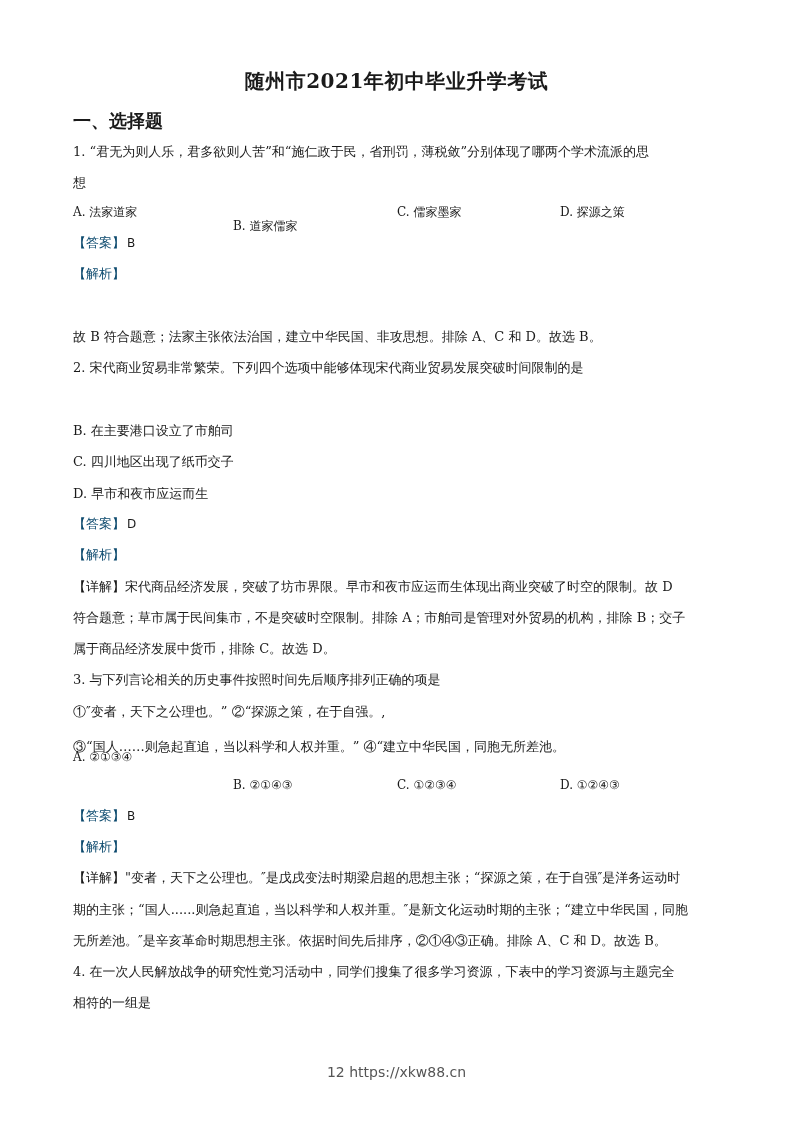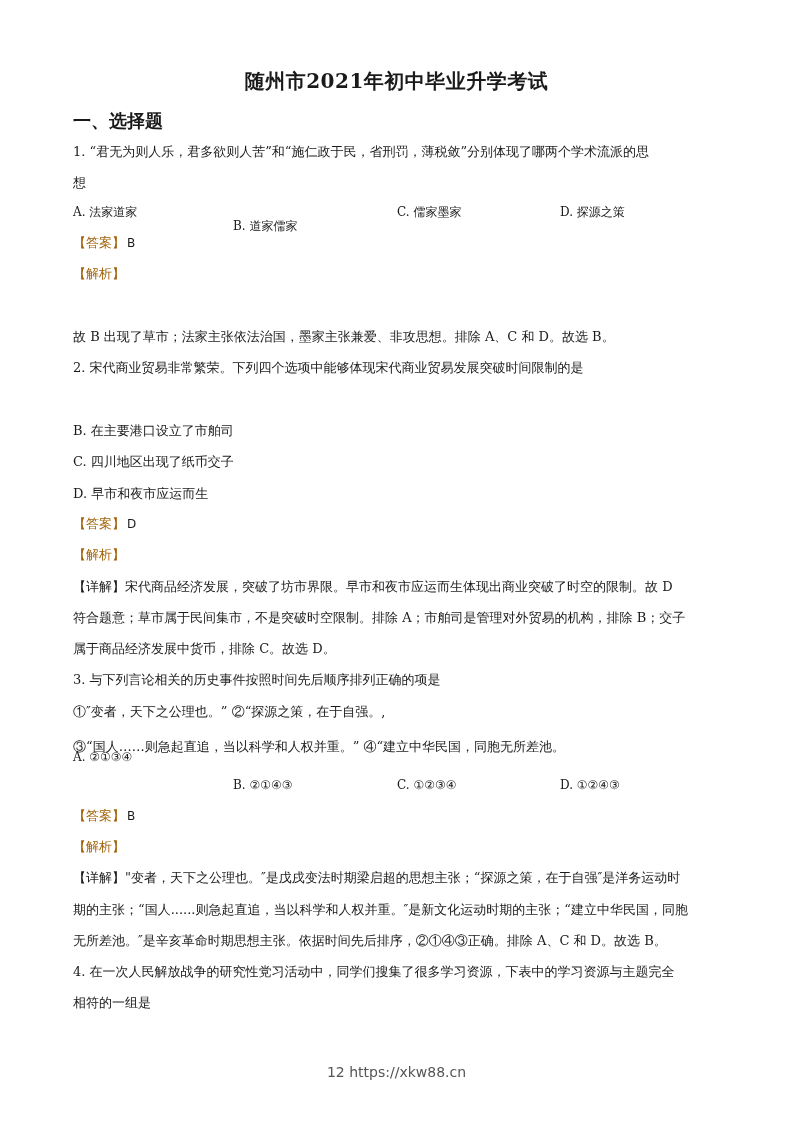--- a/index.html
+++ b/index.html
@@ -13,21 +13,21 @@
       position: absolute; left: 0; width: 793px; top: 68px; text-align: center;
       font-size: 20px; font-weight: bold; letter-spacing: 0.5px;
     }
     .section-head {
       position: absolute; left: 73px; top: 109px; font-size: 18px; font-weight: bold;
     }
     .line {
       position: absolute; left: 73px; font-size: 13px; white-space: nowrap; line-height: 18px;
     }
     .opt { position: absolute; font-size: 12px; white-space: nowrap; line-height: 18px; }
-    .tag { color: #a16207; }
+    .tag { color: #0c4a6e; }
     .ans { font-family: "DejaVu Sans", "Liberation Sans", sans-serif; font-size: 12px; margin-left: 2px; }
     .footer {
       position: absolute; left: 0; width: 793px; top: 1064px; text-align: center;
       font-family: "DejaVu Sans", "Liberation Sans", sans-serif; font-size: 14px; color: #555;
     }
   </style>
 </head>
 <body>
 
 <div class="page">
@@ -37,21 +37,21 @@
   <div class="line" style="top:143px">1. “君无为则人乐，君多欲则人苦”和“施仁政于民，省刑罚，薄税敛”分别体现了哪两个学术流派的思</div>
   <div class="line" style="top:174px">想</div>
   <div class="opt" style="left:73px;top:203px">A. 法家道家</div>
   <div class="opt" style="left:233px;top:217px">B. 道家儒家</div>
   <div class="opt" style="left:397px;top:203px">C. 儒家墨家</div>
   <div class="opt" style="left:560px;top:203px">D. 探源之策</div>
   <div class="line" style="top:234px">
     <span class="tag">【答案】</span><span class="ans">B</span>
   </div>
   <div class="line tag" style="top:265px">【解析】</div>
-  <div class="line" style="top:328px">故 B 出现了草市；法家主张依法治国，墨家主张兼爱、非攻思想。排除 A、C 和 D。故选 B。</div>
+  <div class="line" style="top:328px">故 B 符合题意；法家主张依法治国，建立中华民国、非攻思想。排除 A、C 和 D。故选 B。</div>
 
   <div class="line" style="top:359px">2. 宋代商业贸易非常繁荣。下列四个选项中能够体现宋代商业贸易发展突破时间限制的是</div>
   <div class="line" style="top:422px">B. 在主要港口设立了市舶司</div>
   <div class="line" style="top:453px">C. 四川地区出现了纸币交子</div>
   <div class="line" style="top:485px">D. 早市和夜市应运而生</div>
   <div class="line" style="top:515px">
     <span class="tag">【答案】</span><span class="ans">D</span>
   </div>
   <div class="line tag" style="top:546px">【解析】</div>
   <div class="line" style="top:578px">【详解】宋代商品经济发展，突破了坊市界限。早市和夜市应运而生体现出商业突破了时空的限制。故 D</div>

